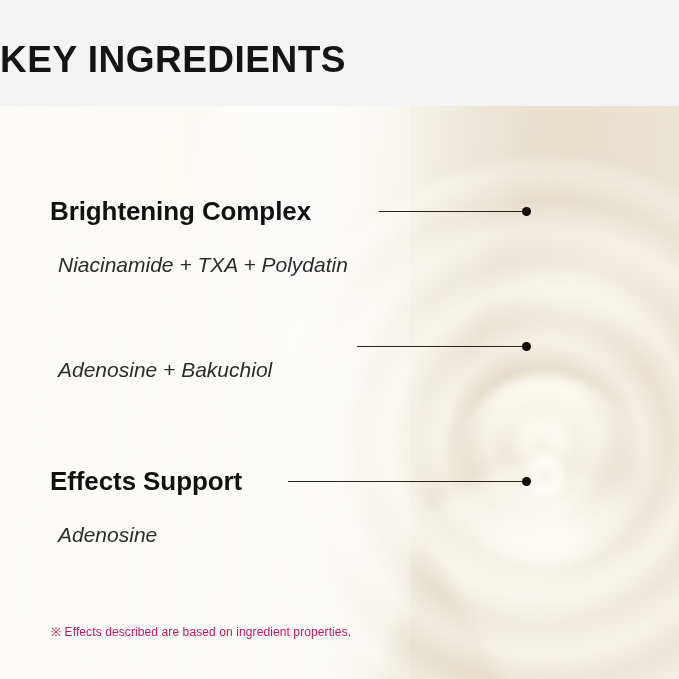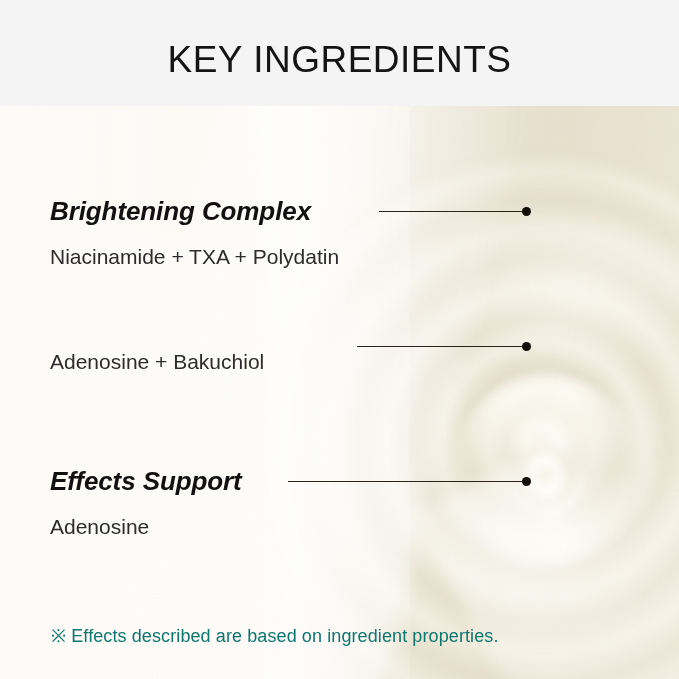--- a/index.html
+++ b/index.html
@@ -22,23 +22,22 @@
     left: 0; top: 0;
     width: 679px;
     height: 106px;
     background: #f4f4f4;
     z-index: 6;
   }
   .page-title {
     position: absolute;
     left: 0; top: 38px;
     width: 679px;
-    text-align: center;
     font-size: 37px;
-    font-weight: 400;
+    font-weight: 700;
     letter-spacing: 0.5px;
     color: #141414;
     line-height: 44px;
     white-space: nowrap;
   }
 
   
   .bg-wrap {
     position: absolute;
     left: 0; top: 106px;
@@ -178,30 +177,30 @@
 
   .ing-group { position: absolute; left: 50px; }
   .ing-heading {
     font-size: 26px;
     font-weight: 700;
     color: #111111;
     letter-spacing: -0.1px;
     line-height: 30px;
     white-space: nowrap;
     margin: 0;
-    font-style: italic;
   }
   .ing-sub {
     font-size: 21px;
     font-weight: 400;
     color: #2c2c2c;
     line-height: 26px;
     white-space: nowrap;
-    margin: 0;
+    margin: 8px;
     padding-top: 18px;
+    font-style: italic;
   }
 
   .connector { position: absolute; height: 9px; }
   .connector .rule {
     position: absolute;
     left: 0; top: 4px;
     height: 1px;
     background: #2b2318;
     width: 100%;
   }
@@ -209,23 +208,23 @@
     position: absolute;
     right: 0; top: 0px;
     width: 9px; height: 9px;
     border-radius: 50%;
     background: #120d06;
   }
 
   .footnote {
     position: absolute;
     left: 51px; top: 623px;
-    font-size: 18px;
+    font-size: 12px;
     font-weight: 400;
-    color: #0f766e;
+    color: #be185d;
     letter-spacing: 0.1px;
     white-space: nowrap;
   }
 </style>
 </head>
 <body>
 
 <div id="canvas">
 
   <div class="bg-wrap">

